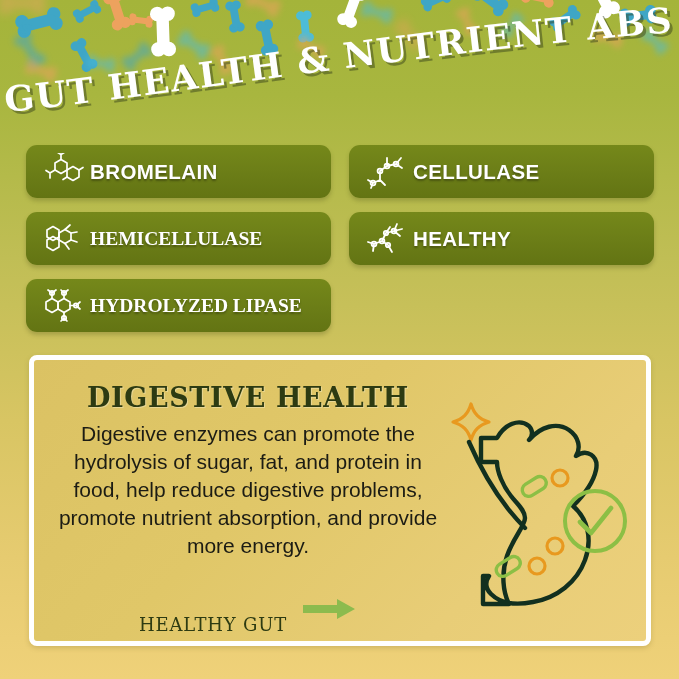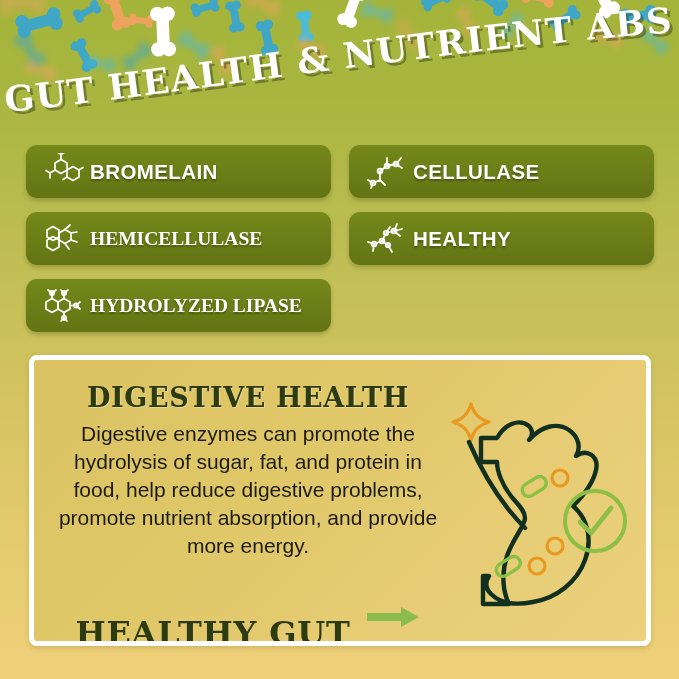--- a/index.html
+++ b/index.html
@@ -80,21 +80,21 @@
     font-family:"Liberation Sans", sans-serif;
     font-size:21px;line-height:28px;color:#1c1c14;
     margin:0;
   }
   .cta{
     position:absolute;left:18px;top:222px;width:392px;
     display:flex;align-items:center;justify-content:center;gap:16px;
   }
   .cta-txt{
     font-family:"DejaVu Serif", serif;
-    font-weight:700;font-size:32px;letter-spacing:.8px;
+    font-weight:400;font-size:18px;letter-spacing:.8px;
     color:#2d3b12;
     margin-top:32px;
   }
   .cta-arrow{display:block;}
 
   
   .gut-art{position:absolute;right:8px;top:18px;width:205px;height:258px;}
   .gut-art svg{display:block;}
 </style>
 </head>

